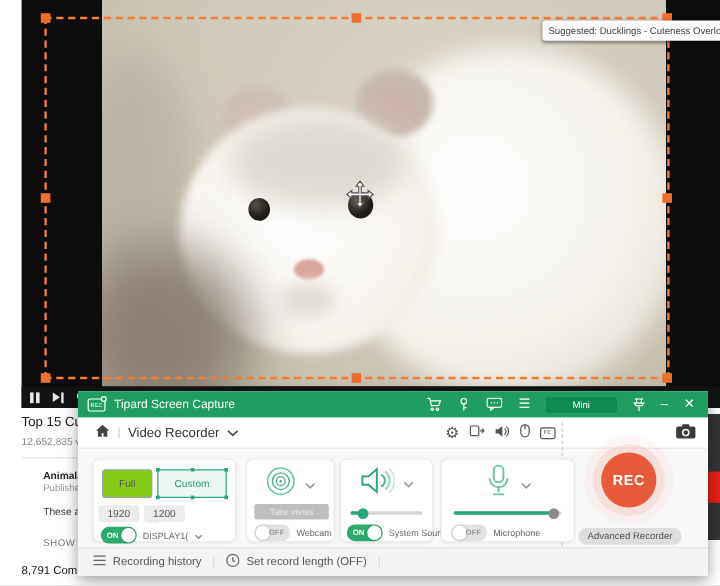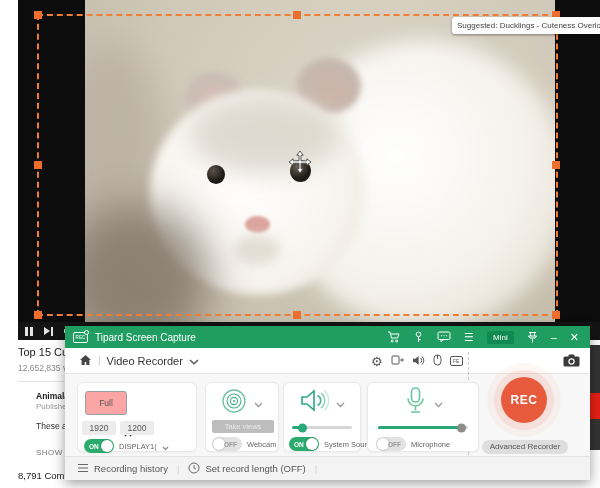--- a/index.html
+++ b/index.html
@@ -30,39 +30,39 @@
   
   .win{left:65px;top:326px;width:525px;height:154px;background:#f7f7f7;z-index:10;
        box-shadow:0 3px 12px rgba(0,0,0,.4);}
   .titlebar{left:0;top:0;width:525px;height:22px;background:#209e61;display:flex;align-items:center;color:#fff;}
   .rec-logo{width:15px;height:11px;border:1px solid #fff;border-radius:2px;margin:0 7px 0 8px;position:relative;
             font-size:4.5px;line-height:9px;text-align:center;letter-spacing:.2px;}
   .rec-logo::after{content:"";position:absolute;right:-2px;top:-3px;width:3px;height:3px;border:1px solid #fff;border-radius:50%;background:#209e61;}
   .title-text{font-size:10px;}
   .tb-icons{margin-left:auto;display:flex;align-items:center;gap:13px;padding-right:11px;}
   .tb-btn{display:flex;align-items:center;cursor:default;}
-  .mini-btn{background:#0f8a50;border-radius:2px;font-size:8px;padding:2px 6px;}
+  .mini-btn{background:#0f8a50;border-radius:2px;font-size:8px;padding:2px 22px;}
   .glyph{font-size:11px;line-height:11px;}
   .navrow{left:0;top:22px;width:525px;height:26px;background:#fff;border-bottom:1px solid #e6e6e6;
           display:flex;align-items:center;}
   .nav-left{display:flex;align-items:center;gap:6px;padding-left:14px;font-size:11px;color:#333;}
   .nav-div{color:#ccc;font-size:10px;}
   .nav-icons{position:absolute;left:306px;top:0;height:26px;display:flex;align-items:center;gap:8px;color:#555;}
   .gear-glyph{font-size:13px;color:#555;font-family:"DejaVu Sans",sans-serif;}
   .fe-box{width:13px;height:10px;border:1px solid #555;border-radius:2px;font-size:5px;line-height:8px;text-align:center;color:#555;}
   .vdash{left:403px;top:26px;height:103px;width:0;border-left:1px dashed #c9c9c9;}
   .cam{left:498px;top:27px;}
 
   .card{background:#fff;border:1px solid #e9e9e9;border-radius:6px;top:56px;height:70px;box-shadow:0 1px 2px rgba(0,0,0,.04);}
   .card1{left:12px;width:120px;}
   .card2{left:140px;width:74px;}
   .card3{left:218px;width:78px;}
   .card4{left:302px;width:112px;}
 
-  .btn-full{left:7px;top:8px;width:42px;height:24px;border:1px solid #97a1a7;border-radius:3px;background:#fca5a5;
+  .btn-full{left:7px;top:8px;width:42px;height:24px;border:1px solid #97a1a7;border-radius:3px;background:#84cc16;
             font-size:8.5px;color:#555;display:flex;align-items:center;justify-content:center;}
   .btn-custom{left:53px;top:8px;width:58px;height:24px;border:1px solid #2aa87a;border-radius:3px;background:#ecf7f2;
               font-size:8.5px;color:#2a9d72;display:flex;align-items:center;justify-content:center;}
   .dot{position:absolute;width:3px;height:3px;background:#2aa87a;}
   .dot.tl{left:-2px;top:-2px}.dot.tr{right:-2px;top:-2px}.dot.bl{left:-2px;bottom:-2px}.dot.br{right:-2px;bottom:-2px}
   .dot.tm{left:50%;top:-2px;margin-left:-1px}.dot.bm{left:50%;bottom:-2px;margin-left:-1px}
   .res{top:38px;width:34px;height:14px;background:#ececec;border-radius:2px;font-size:8.5px;color:#555;
        text-align:center;line-height:14px;}
   .toggle{height:14px;border-radius:7px;position:relative;font-size:6.5px;font-weight:bold;width:30px;}
   .toggle .knob{position:absolute;top:1px;width:12px;height:12px;border-radius:50%;background:#fff;box-shadow:0 0 2px rgba(0,0,0,.3);}
@@ -250,20 +250,29 @@
       <svg width="17" height="13" viewBox="0 0 17 13">
           <rect x="0.5" y="2.5" width="16" height="10" rx="1.5" fill="#3a3a3a"></rect>
           <rect x="5.5" y="0.5" width="6" height="3.5" rx="1" fill="#3a3a3a"></rect>
           <circle cx="8.5" cy="7.5" r="3.2" fill="#f7f7f7"></circle>
           <circle cx="8.5" cy="7.5" r="1.9" fill="#3a3a3a"></circle>
         </svg>
     </div>
 
     <div class="abs card card1">
       <div class="abs btn-full">Full</div>
+      <div class="abs btn-custom">
+        <span class="dot tl"></span>
+          <span class="dot tm"></span>
+          <span class="dot tr"></span>
+        <span class="dot bl"></span>
+          <span class="dot bm"></span>
+          <span class="dot br"></span>
+        <span>Custom</span>
+      </div>
       <div class="abs res" style="left:4px;">1920</div>
       <div class="abs" style="left:44px;top:40px;">
         <svg width="12" height="9" viewBox="0 0 12 9" fill="none" stroke="#333" stroke-width="1.3">
             <path d="M4 1L1 4.5 4 8M8 1l3 3.5L8 8"></path>
           </svg>
       </div>
       <div class="abs res" style="left:42px;">1200</div>
       <div class="abs trow" style="left:6px;">
         <span class="toggle on">
           <span class="t-label">ON</span>

